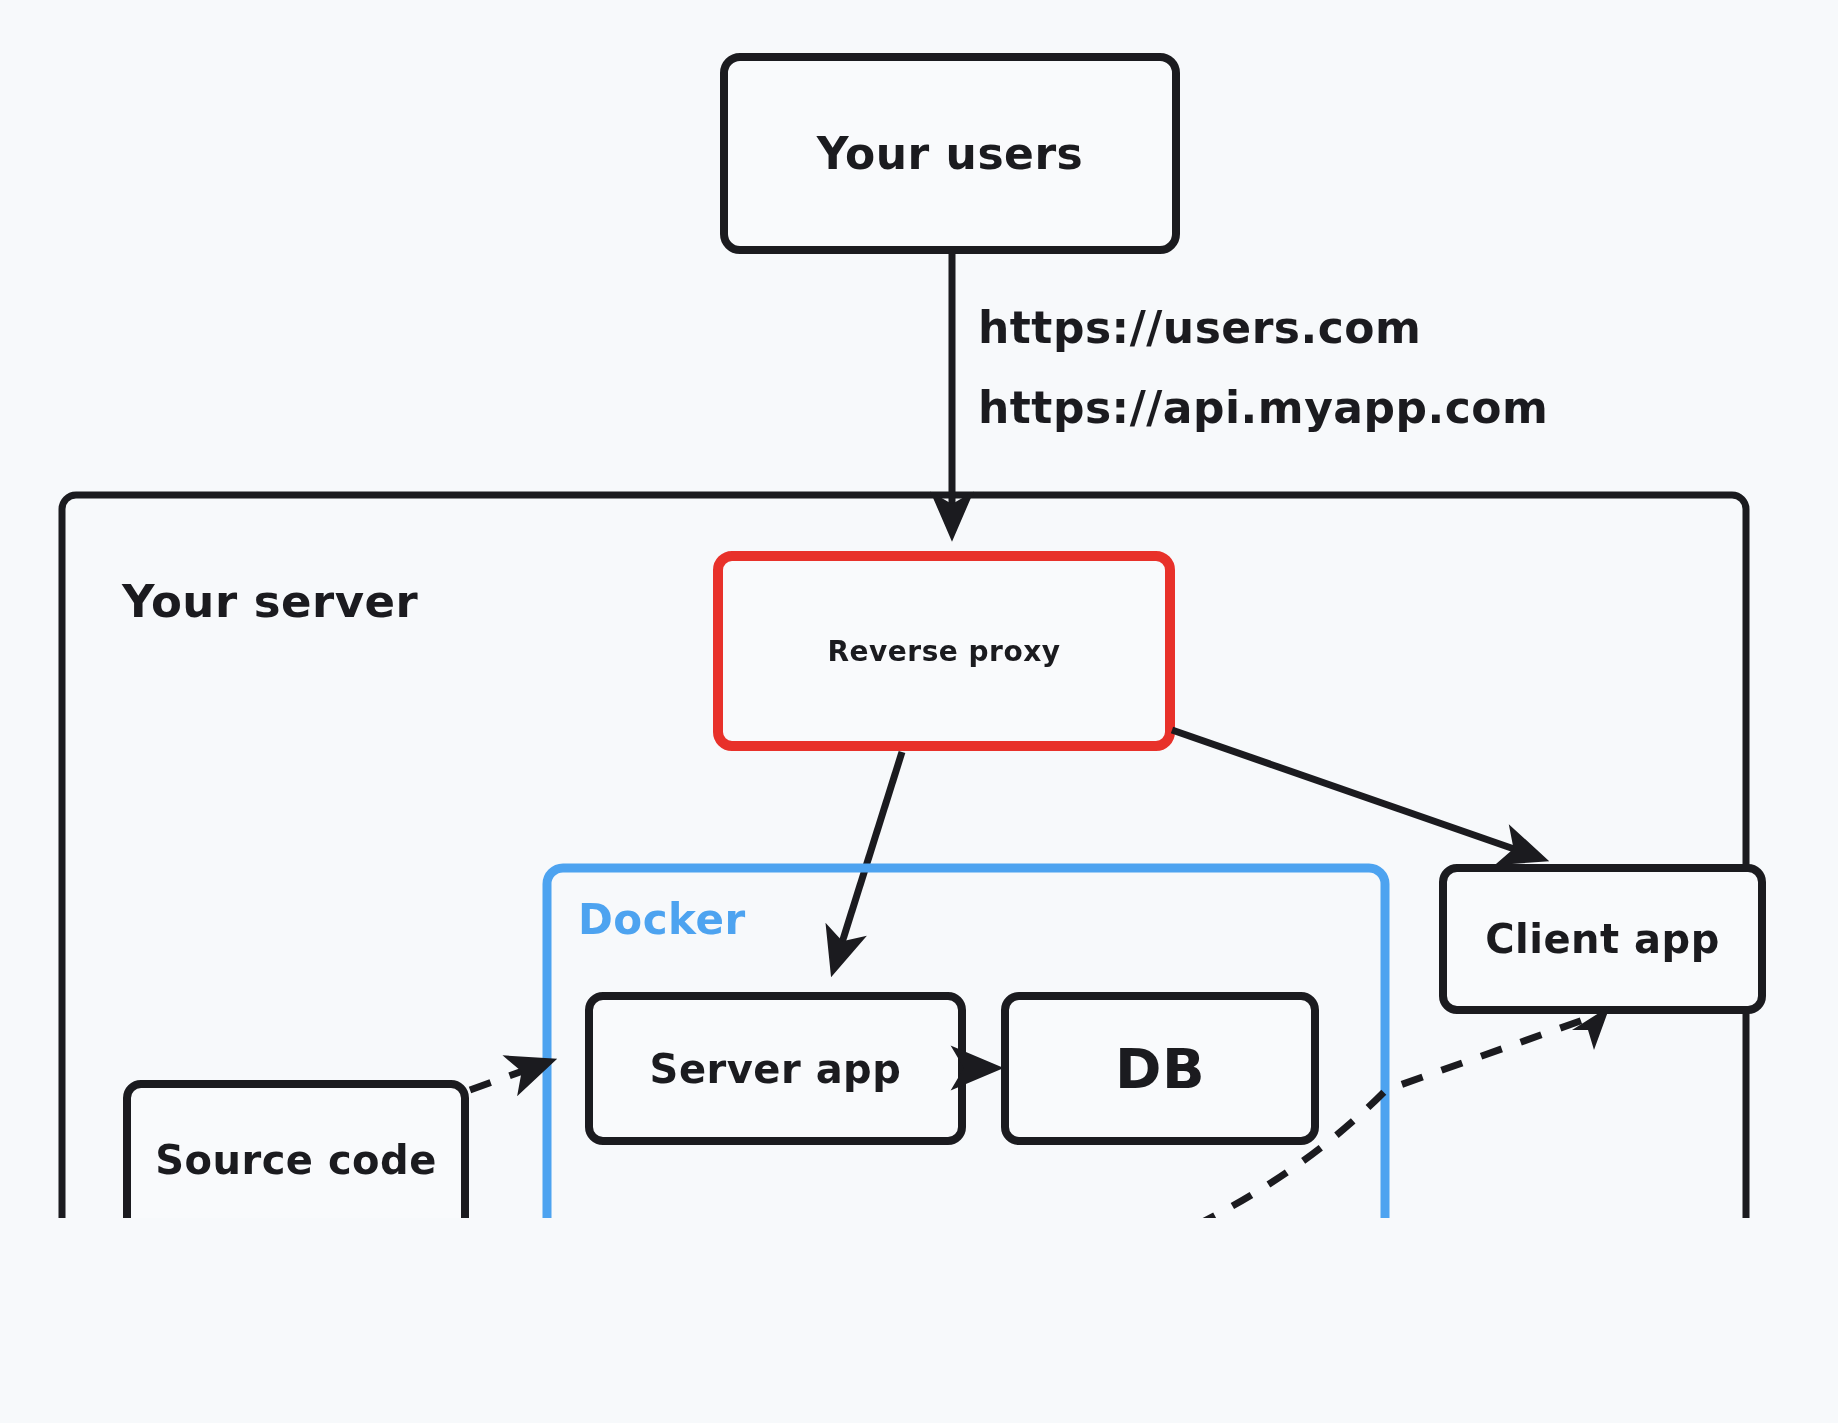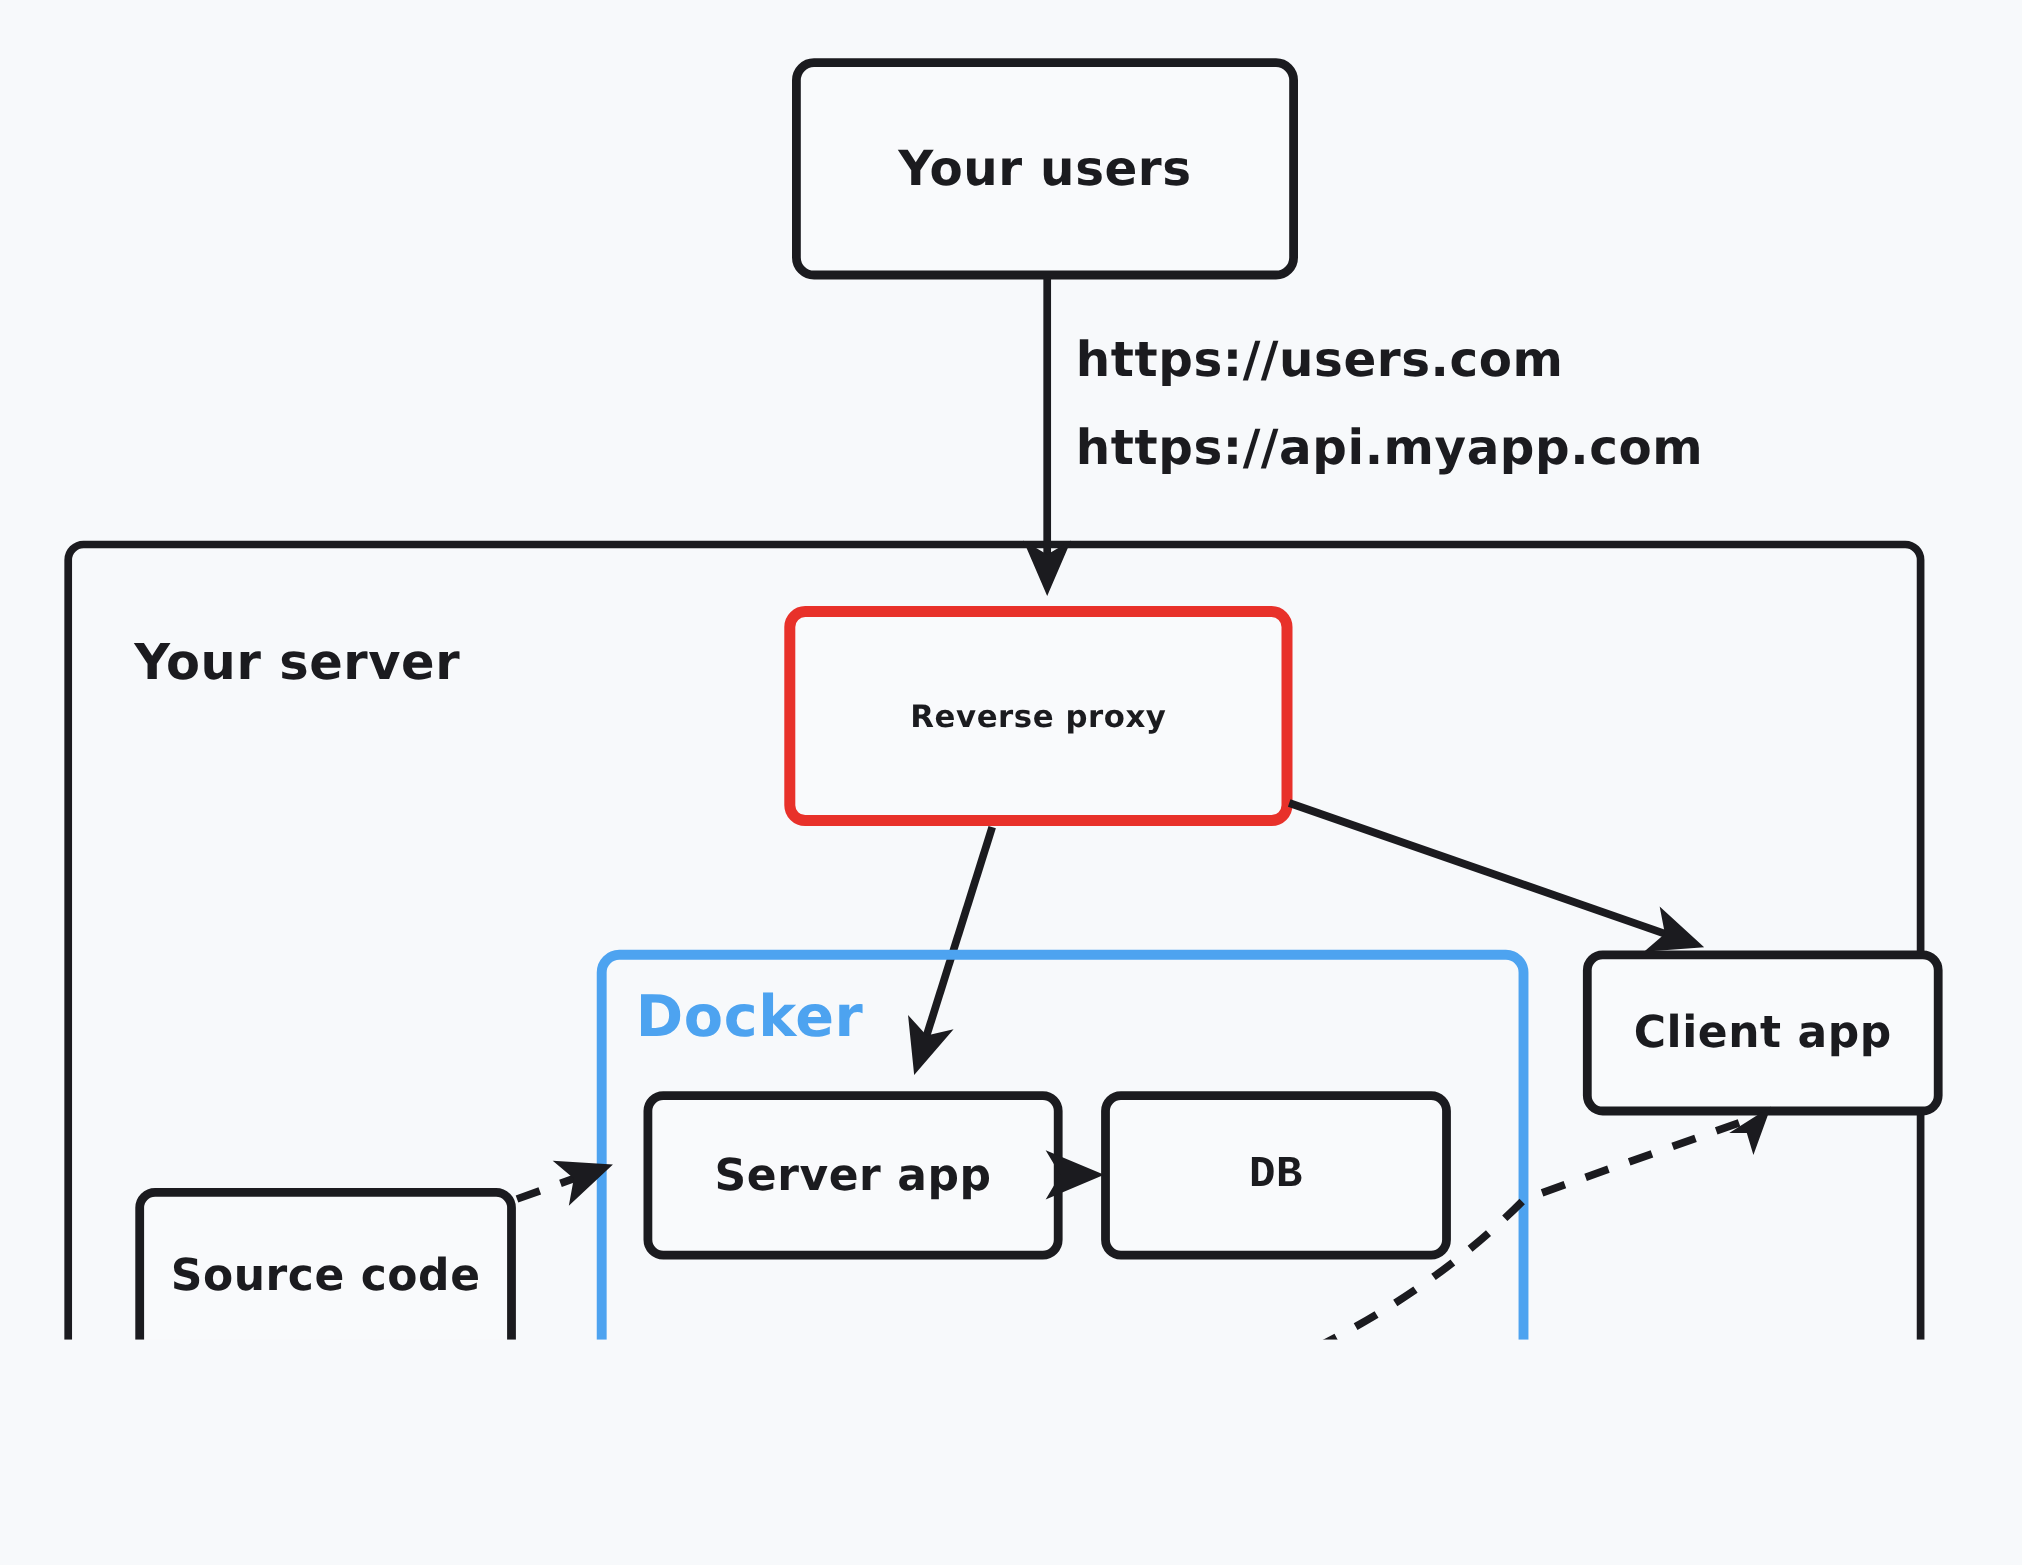--- a/index.html
+++ b/index.html
@@ -100,25 +100,25 @@
 
   <div class="node-label" style="left:724px; top:57px; width:452px; height:193px; font-size:44px;">Your users</div>
 
   <div class="free-label" style="left:978px; top:302px; font-size:44px;">https://users.com</div>
   <div class="free-label" style="left:978px; top:382px; font-size:44px;">https://api.myapp.com</div>
 
   <div class="free-label" style="left:122px; top:575px; font-size:45px;">Your server</div>
 
   <div class="node-label" style="left:718px; top:556px; width:452px; height:190px; font-size:28px;">Reverse proxy</div>
 
-  <div class="free-label docker-label" style="left:578px; top:895px; font-size:52px;">Docker</div>
+  <div class="free-label docker-label" style="left:578px; top:895px; font-size:42px;">Docker</div>
 
   <div class="node-label" style="left:589px; top:996px; width:373px; height:145px; font-size:40px;">Server app</div>
 
-  <div class="node-label" style="left:1005px; top:996px; width:310px; height:145px; font-size:40px;font-family:Liberation Mono, monospace;">DB</div>
+  <div class="node-label" style="left:1005px; top:996px; width:310px; height:145px; font-size:56px;">DB</div>
 
   <div class="node-label" style="left:1443px; top:868px; width:319px; height:142px; font-size:40px;">Client app</div>
 
   <div class="node-label" style="left:127px; top:1084px; width:338px; height:152px; font-size:40px;">Source code</div>
 
   <div class="hit" style="left:724px; top:57px; width:452px; height:193px;"></div>
   <div class="hit" style="left:718px; top:556px; width:452px; height:190px;"></div>
   <div class="hit" style="left:589px; top:996px; width:373px; height:145px;"></div>
   <div class="hit" style="left:1005px; top:996px; width:310px; height:145px;"></div>
   <div class="hit" style="left:1443px; top:868px; width:319px; height:142px;"></div>

